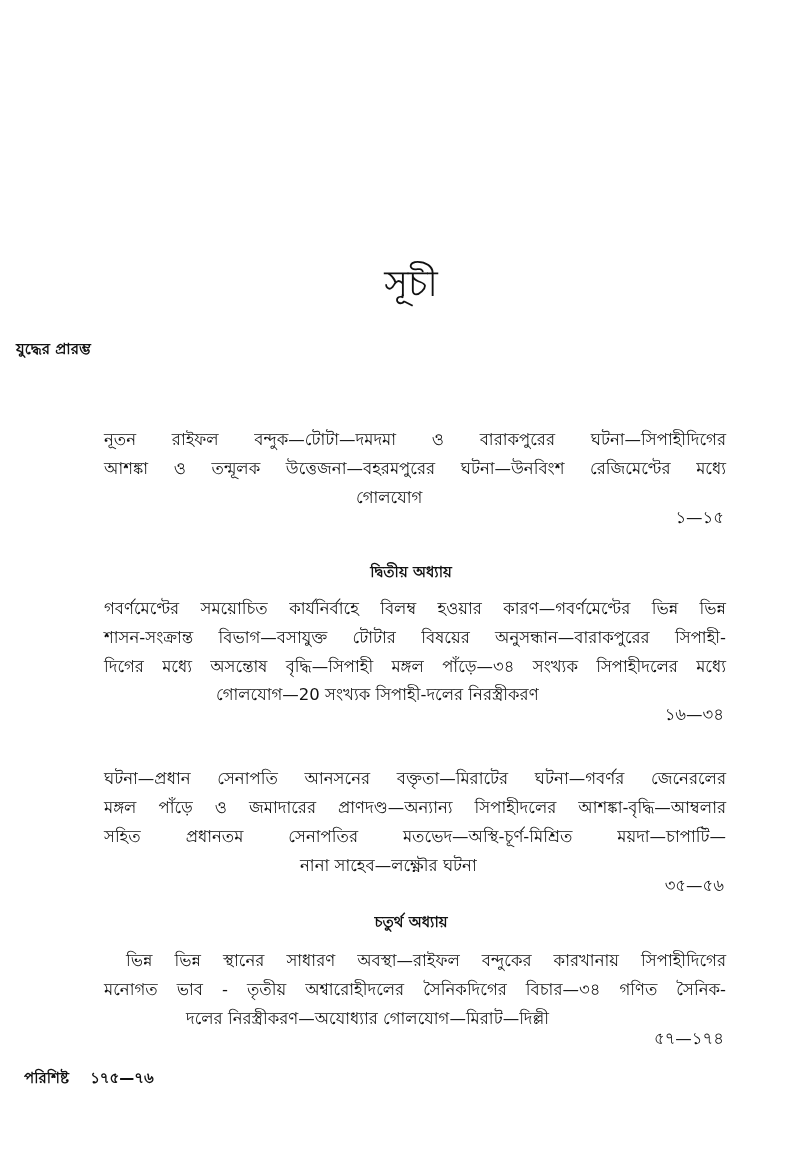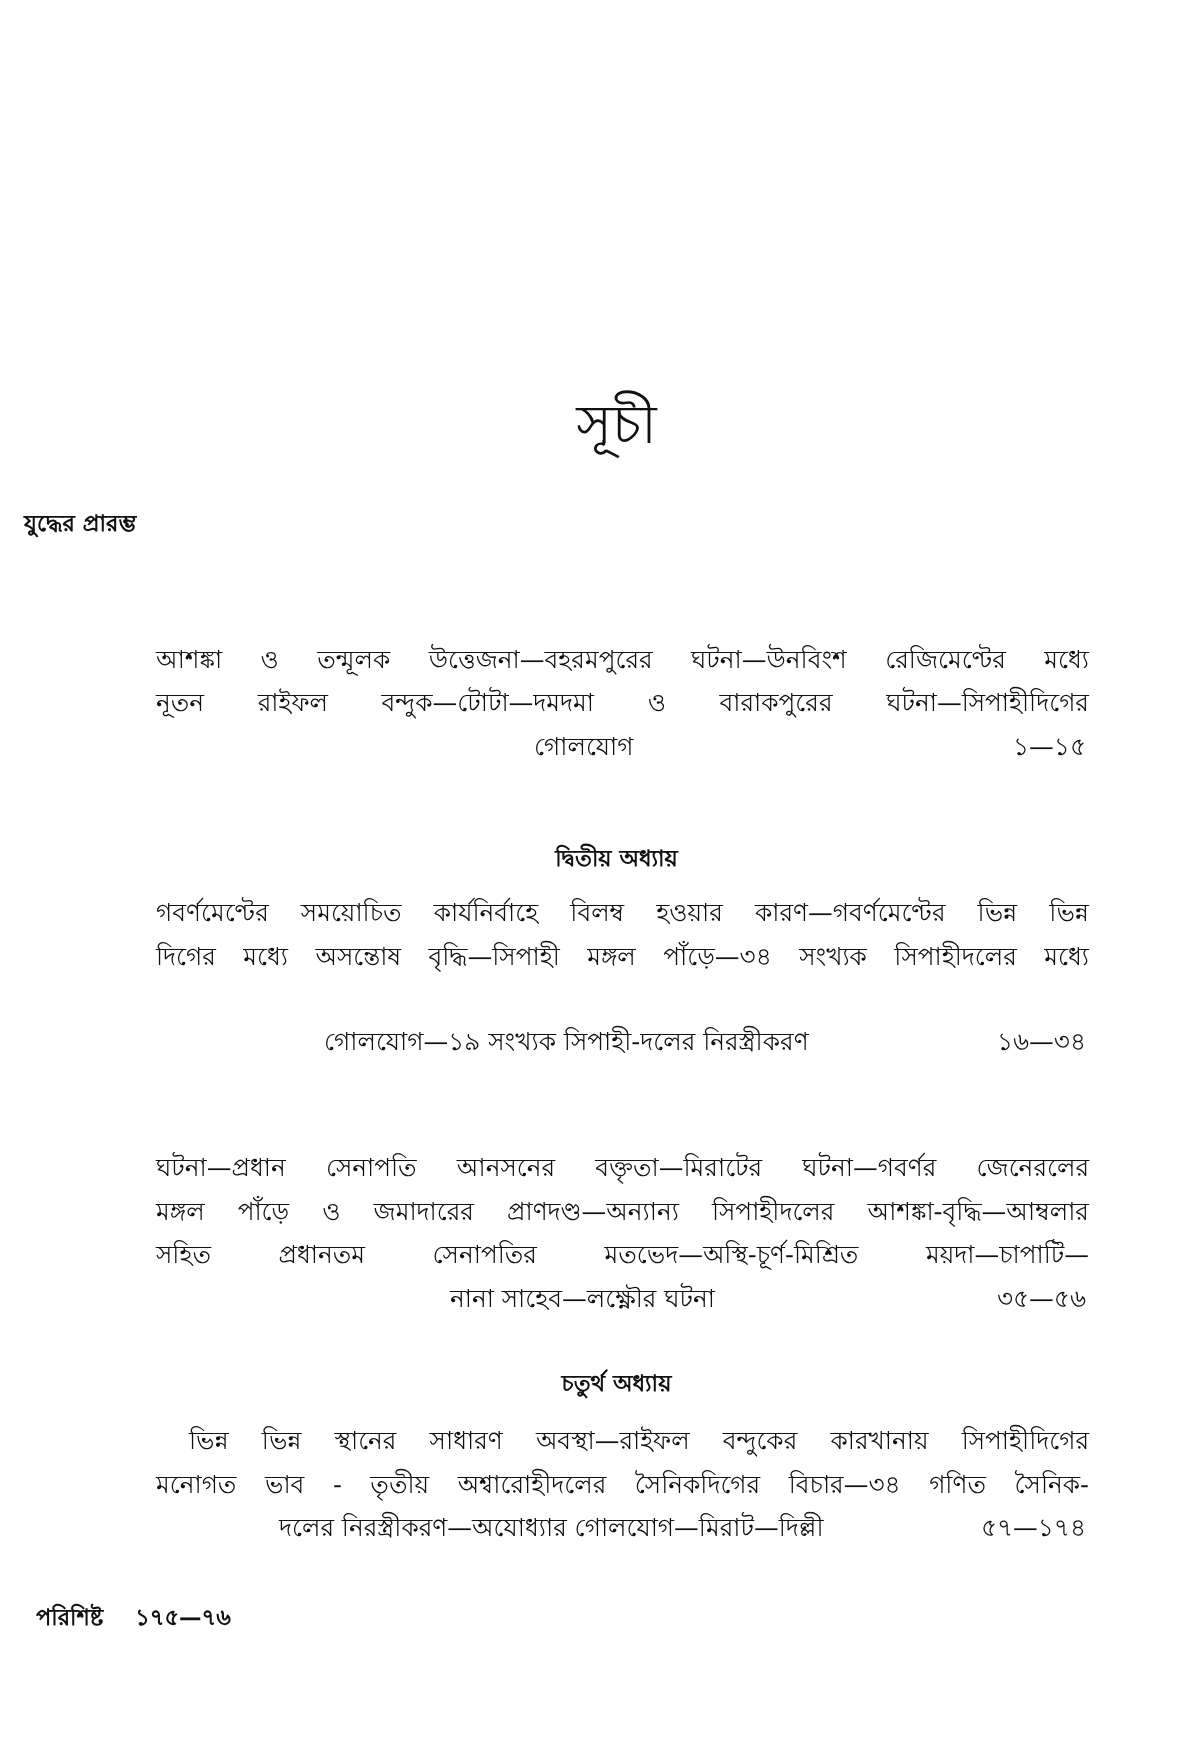--- a/index.html
+++ b/index.html
@@ -23,49 +23,50 @@
     .chap-body {
       position: absolute; left: 88px; width: 622px;
       font-size: 16.5px; line-height: 29px; text-align: justify;
       text-align-last: justify;
     }
     .chap-body.c4 { left: 110px; width: 600px; }
     .last-line {
       position: absolute; font-size: 16.5px; line-height: 29px;
     }
     .pages {
-      position: absolute; right: 82px; font-size: 16.5px; line-height: 29px;
+      position: absolute; right: 82px; font-size: 16.5px; line-height: 29px; margin-top: 20px;
     }
     .appendix {
       position: absolute; top: 1066px; left: 0; width: 790px; text-align: left;
       font-size: 15px; font-weight: bold;
     }
     .appendix span { margin: 0 8px; }
   </style>
 </head>
 <body>
 
 <div class="page">
 
   <div class="title">সূচী</div>
   <div class="subtitle">যুদ্ধের প্রারম্ভ</div>
 
   <div class="chap-body" style="top:425px">
+    <div>নূতন রাইফল বন্দুক—টোটা—দমদমা ও বারাকপুরের ঘটনা—সিপাহীদিগের</div>
     <div>আশঙ্কা ও তন্মূলক উত্তেজনা—বহরমপুরের ঘটনা—উনবিংশ রেজিমেণ্টের মধ্যে</div>
-    <div>নূতন রাইফল বন্দুক—টোটা—দমদমা ও বারাকপুরের ঘটনা—সিপাহীদিগের</div>
   </div>
   <div class="last-line" style="top:483px; left:340px">গোলযোগ</div>
   <div class="pages" style="top:483px">১—১৫</div>
 
   <div class="chap-head" style="top:560px">দ্বিতীয় অধ্যায়</div>
   <div class="chap-body" style="top:594px">
     <div>গবর্ণমেণ্টের সময়োচিত কার্যনির্বাহে বিলম্ব হওয়ার কারণ—গবর্ণমেণ্টের ভিন্ন ভিন্ন</div>
+    <div>শাসন-সংক্রান্ত বিভাগ—বসাযুক্ত টোটার বিষয়ের অনুসন্ধান—বারাকপুরের সিপাহী-</div>
     <div>দিগের মধ্যে অসন্তোষ বৃদ্ধি—সিপাহী মঙ্গল পাঁড়ে—৩৪ সংখ্যক সিপাহীদলের মধ্যে</div>
   </div>
-  <div class="last-line" style="top:680px; left:200px">গোলযোগ—১৯ সংখ্যক সিপাহী-দলের নিরস্ত্রীকরণ</div>
+  <div class="last-line" style="top:680px; left:200px">গোলযোগ—20 সংখ্যক সিপাহী-দলের নিরস্ত্রীকরণ</div>
   <div class="pages" style="top:680px">১৬—৩৪</div>
 
   <div class="chap-body" style="top:764px">
     <div>ঘটনা—প্রধান সেনাপতি আনসনের বক্তৃতা—মিরাটের ঘটনা—গবর্ণর জেনেরলের</div>
     <div>মঙ্গল পাঁড়ে ও জমাদারের প্রাণদণ্ড—অন্যান্য সিপাহীদলের আশঙ্কা-বৃদ্ধি—আম্বলার</div>
     <div>সহিত প্রধানতম সেনাপতির মতভেদ—অস্থি-চূর্ণ-মিশ্রিত ময়দা—চাপাটি—</div>
   </div>
   <div class="last-line" style="top:851px; left:284px">নানা সাহেব—লক্ষ্ণৌর ঘটনা</div>
   <div class="pages" style="top:851px">৩৫—৫৬</div>
 

